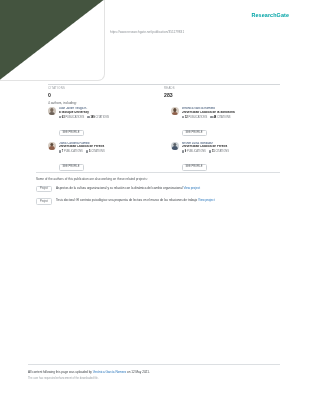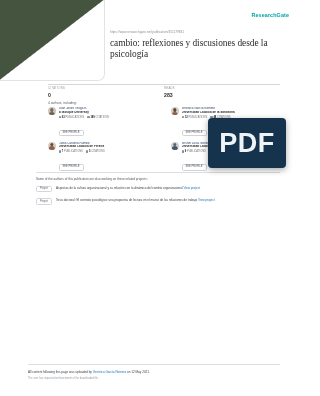--- a/index.html
+++ b/index.html
@@ -88,21 +88,20 @@
 
 <div id="page">
 
   <div class="corner-banner"></div>
   <div class="corner-sheet"></div>
 
   <div class="rg-logo">ResearchGate</div>
 
   <div class="doi">https://www.researchgate.net/publication/351179831</div>
 
-  <div class="title">cambio: reflexiones y discusiones desde la psicología</div>
 
   <div class="stats">
     <div class="stat">
       <div class="rule"></div>
       <div class="lbl">CITATIONS</div>
       <div class="val">0</div>
     </div>
     <div class="stat">
       <div class="rule"></div>
       <div class="lbl">READS</div>
@@ -233,23 +232,20 @@
 
     <div class="proj-row">
       <span class="proj-tag">Project</span>
       <span class="proj-txt">
         <span>Tesis doctoral: El contrato psicológico: una propuesta de lectura en el marco de las relaciones de trabajo</span>
         <a href="#">View project</a>
       </span>
     </div>
   </div>
 
-  <div class="pdf-badge">
-    <span>PDF</span>
-  </div>
 
   <div class="footer">
     <div class="f-rule"></div>
     <div class="f-line">
       <span>All content following this page was uploaded by </span><a href="#">Verónica García Romero</a><span> on </span><span>12 May 2021</span><span>.</span>
     </div>
     <div class="f-sub">The user has requested enhancement of the downloaded file.</div>
   </div>
 
 </div>

